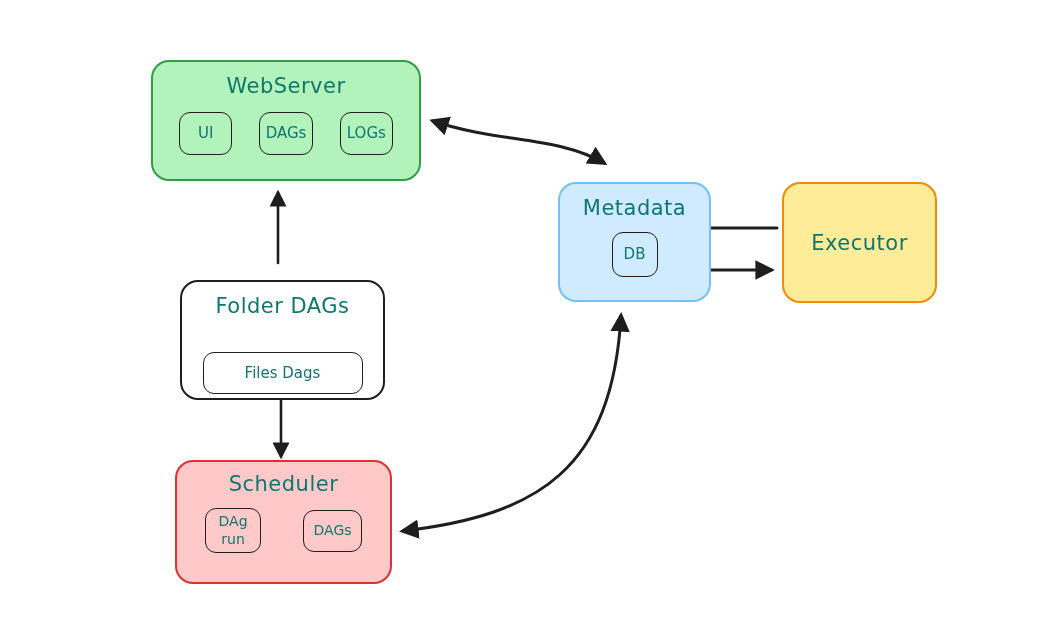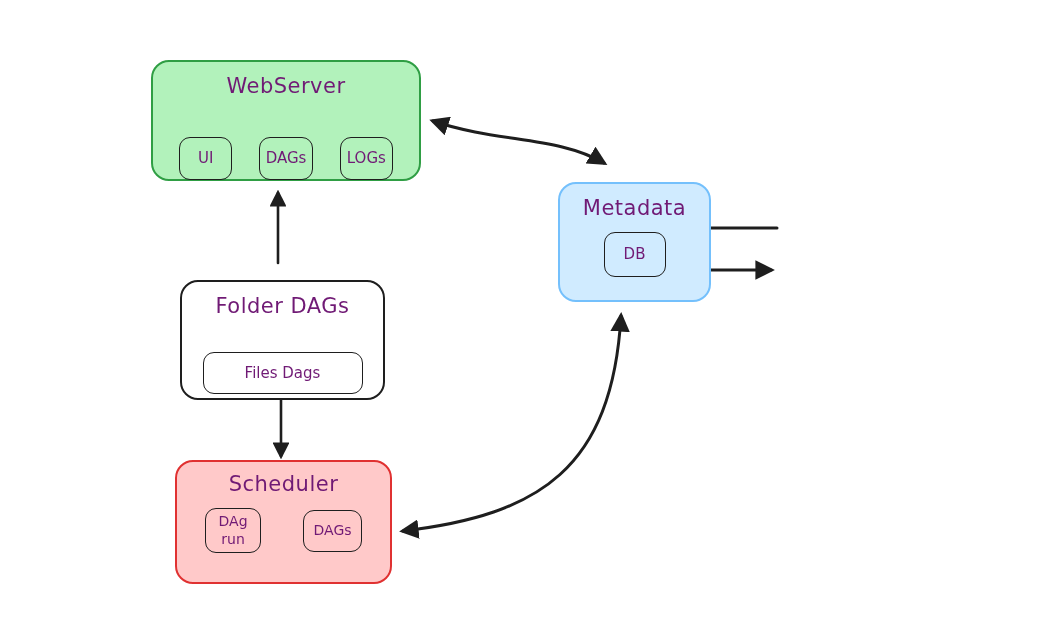--- a/index.html
+++ b/index.html
@@ -3,21 +3,21 @@
 <meta charset="utf-8">
 <style>
   * { margin: 0; padding: 0; box-sizing: border-box; }
   html, body { background: #ffffff; }
   .canvas {
     position: relative;
     width: 1046px;
     height: 628px;
     background: #ffffff;
     font-family: "DejaVu Sans", sans-serif;
-    color: #701a75;
+    color: #0f766e;
     overflow: hidden;
   }
   .arrows {
     position: absolute;
     left: 0; top: 0;
     width: 1046px; height: 628px;
     z-index: 1;
   }
   .node {
     position: absolute;
@@ -49,38 +49,38 @@
     font-size: 15px;
     text-align: center;
     white-space: pre-line;
     line-height: 1.25;
     background: transparent;
   }
   
   .node.webserver { left: 151px; top: 60px; width: 270px; height: 121px;
     background: #b2f2bb; border-color: #2f9e44; }
   .webserver .node-items { justify-content: flex-start; padding: 0 26px; margin-top: 14px; gap: 27px; }
-  .webserver .chip { width: 57px; height: 43px; margin-top: 25px; }
+  .webserver .chip { width: 57px; height: 43px; }
   
   .node.folder-dags { left: 180px; top: 280px; width: 205px; height: 120px;
     background: #ffffff; border-color: #1e1e1e; gap: 20px; }
   .folder-dags .node-items { justify-content: center; margin-top: 14px; }
   .folder-dags .chip { width: 160px; height: 42px; }
   
   .node.scheduler { left: 175px; top: 460px; width: 217px; height: 124px;
     background: #ffc9c9; border-color: #e03131; }
   .scheduler .node-title { margin-top: 10px; }
   .scheduler .node-items { justify-content: flex-start; padding: 0 28px; margin-top: 12px; gap: 42px; }
   .scheduler .chip { width: 62px; height: 45px; font-size: 14px; }
   .scheduler .chip.wide { width: 65px; height: 42px; }
   
   .node.metadata { left: 558px; top: 182px; width: 153px; height: 120px;
     background: #d0ebff; border-color: #74c0fc; }
   .metadata .node-items { justify-content: center; margin-top: 12px; }
-  .metadata .chip { width: 62px; height: 45px; }
+  .metadata .chip { width: 46px; height: 45px; }
   
   .node.executor { left: 782px; top: 182px; width: 155px; height: 121px;
     background: #ffec99; border-color: #f08c00; justify-content: center; }
   .executor .node-title { margin-top: 0; }
 </style>
 </head>
 <body>
 
 <div class="canvas">
 
@@ -123,14 +123,17 @@
     </div>
   </div>
 
   <div class="node metadata">
     <div class="node-title">Metadata</div>
     <div class="node-items">
       <div class="chip">DB</div>
     </div>
   </div>
 
+  <div class="node executor">
+    <div class="node-title">Executor</div>
+  </div>
 
 </div>
 
 </body></html>

